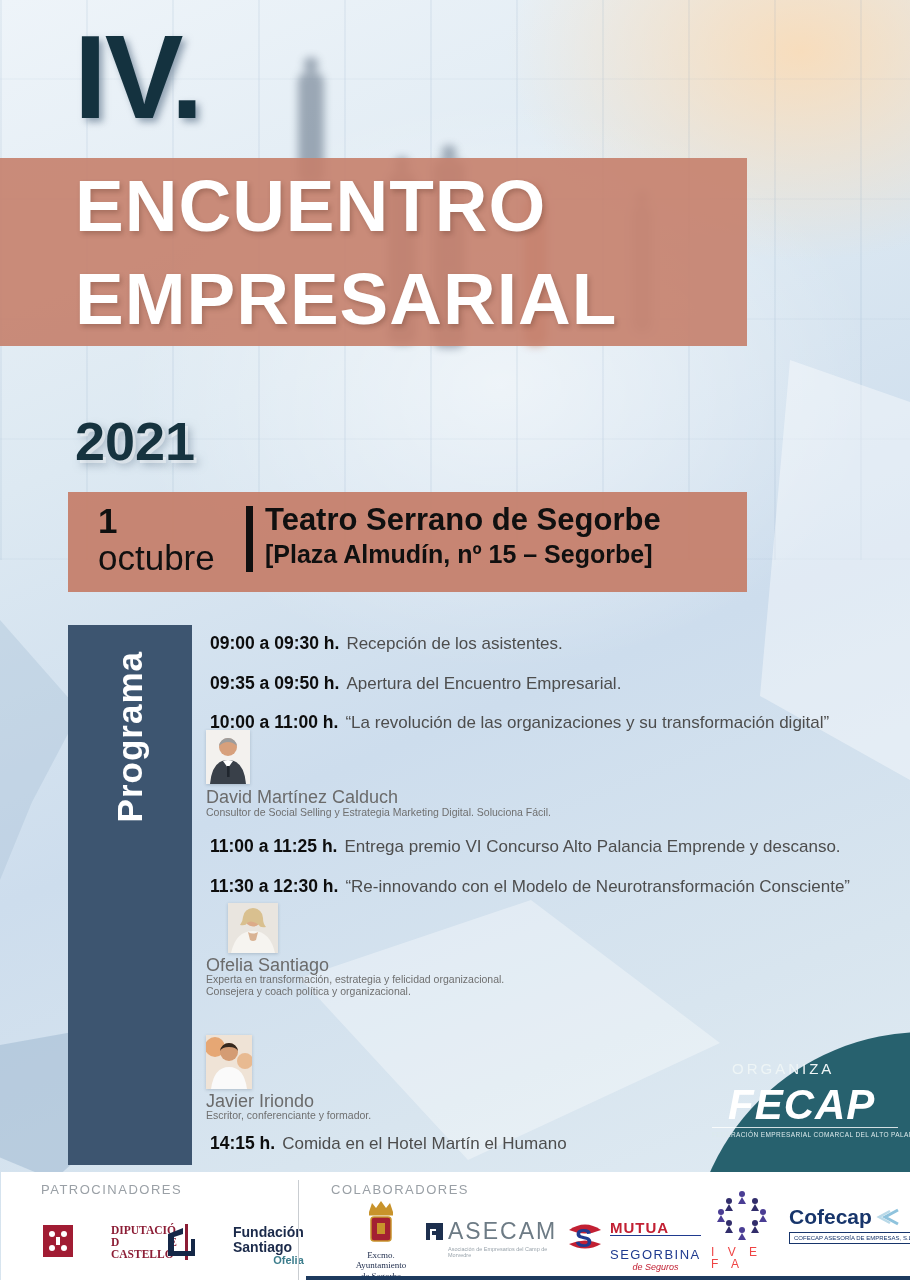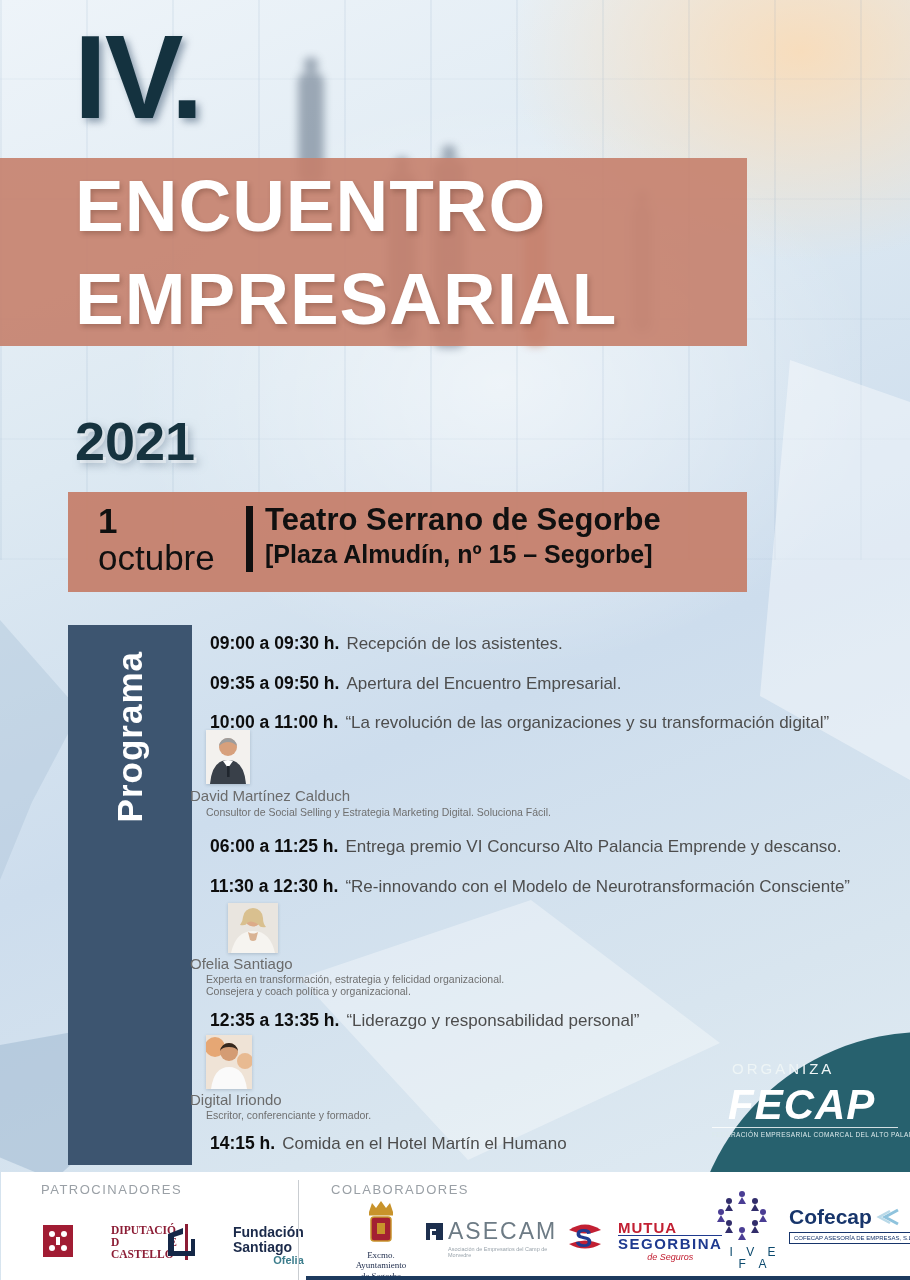--- a/index.html
+++ b/index.html
@@ -40,21 +40,21 @@
   .db-addr{position:absolute;left:197px;top:50px;font-size:25px;font-weight:800;color:#101010;line-height:1;white-space:nowrap;}
   
   .prog-box{position:absolute;left:68px;top:625px;width:124px;height:540px;background:#3d5570;z-index:2;}
   .prog-label-wrap{position:absolute;left:68px;top:632px;width:124px;height:210px;z-index:3;
      display:flex;align-items:center;justify-content:center;}
   .prog-label-wrap span{writing-mode:vertical-rl;transform:rotate(180deg);
      font-size:35px;font-weight:700;color:#ffffff;letter-spacing:1px;}
   .prow{position:absolute;left:210px;right:6px;white-space:nowrap;overflow:hidden;z-index:3;line-height:1.2;}
   .ptime{font-size:17.5px;font-weight:700;color:#0d0d0d;margin-right:7px;}
   .pdesc{font-size:17px;color:#4d4d4d;}
-  .speaker-name{position:absolute;left:190px;font-size:15px;color:#6b6b6b;z-index:3;line-height:1;}
+  .speaker-name{position:absolute;left:206px;font-size:18px;color:#6b6b6b;z-index:3;line-height:1;}
   .speaker-bio{position:absolute;left:206px;font-size:10.5px;color:#6f6f6f;z-index:3;line-height:1.2;white-space:nowrap;}
   .photo{position:absolute;z-index:3;box-shadow:0 1px 3px rgba(60,80,100,.25);}
   
   .org-circle{position:absolute;left:690px;top:1032px;width:470px;height:470px;border-radius:50%;
      background:#27616e;z-index:3;}
   .org-label{position:absolute;left:732px;top:1060px;font-size:15px;color:#eef5f6;
      letter-spacing:3px;z-index:4;}
   .org-name{position:absolute;left:728px;top:1084px;font-size:42px;font-weight:800;font-style:italic;
      color:#ffffff;letter-spacing:1px;z-index:4;line-height:1;}
   .org-tagline{position:absolute;left:712px;top:1131px;width:196px;font-size:6.5px;color:#dceaec;
@@ -68,23 +68,23 @@
   .logo{position:absolute;}
   .dip-text{font-family:"Liberation Serif",serif;font-weight:700;color:#8c1d35;font-size:11.5px;line-height:1.05;}
   .dip-l2{display:flex;justify-content:space-between;width:66px;}
   .dip-bar{position:absolute;left:142px;top:2px;width:3px;height:36px;background:#8c1d35;}
   .banc-t1{font-size:14px;font-weight:800;color:#1b2a4a;line-height:1.05;margin-left:31px;}
   .banc-t3{font-size:11px;font-weight:700;color:#3c7d8c;text-align:right;line-height:1.2;}
   .ayto-cap{font-family:"Liberation Serif",serif;font-size:9px;color:#1c2a4a;text-align:center;line-height:1.15;}
   .asecam-name{font-size:23px;font-weight:400;color:#6d7b85;letter-spacing:2px;line-height:1;}
   .asecam-tag{font-size:5.5px;color:#9aa4ac;margin-top:3px;}
   .mutua-t1{font-size:15px;font-weight:800;color:#c22033;letter-spacing:1px;line-height:1;}
-  .mutua-t2{font-size:15px;font-weight:700;color:#1f3a8f;letter-spacing:1.5px;line-height:1;border-top:1.5px solid #1f3a8f;padding-top:0;}
+  .mutua-t2{font-size:13px;font-weight:400;color:#1f3a8f;letter-spacing:1.5px;line-height:1;border-top:1.5px solid #1f3a8f;padding-top:12px;}
   .mutua-t3{font-size:9px;font-style:italic;color:#c22033;text-align:center;line-height:1.4;}
-  .ivefa-name{font-size:12px;color:#0c4a6e;letter-spacing:5px;text-align:center;line-height:1;margin-left:13px;}
+  .ivefa-name{font-size:12px;color:#ef4444;letter-spacing:5px;line-height:1;}
   .cofe-name{font-size:21px;font-weight:800;color:#17356b;line-height:1;}
   .cofe-box{margin-top:5px;border:1px solid #17356b;padding:2px 4px;font-size:6px;color:#17356b;white-space:nowrap;}
 </style>
 </head>
 <body>
 
 <div id="poster">
 
   <div class="bg-base"></div>
   <div class="mullions"></div>
@@ -132,50 +132,47 @@
     <circle cx="22" cy="17" r="9" fill="#d7a07c"></circle>
     <path d="M22 8 a9 9 0 0 1 9 8 q-4 -4 -9 -4 q-5 0 -9 4 a9 9 0 0 1 9 -8 Z" fill="#9d9d9d"></path>
     <path d="M4 54 q2 -24 18 -24 q16 0 18 24 Z" fill="#394049"></path>
     <path d="M17 31 l5 7 5 -7 q-5 -2 -10 0 Z" fill="#ffffff"></path>
     <rect x="21" y="36" width="2.6" height="11" fill="#20262e"></rect>
   </svg>
   <div class="speaker-name" style="top:788px;">David Martínez Calduch</div>
   <div class="speaker-bio" style="top:806px;">Consultor de Social Selling y Estrategia Marketing Digital. Soluciona Fácil.</div>
 
   <div class="prow" style="top:836px;">
-    <span class="ptime">06:00 a 11:25 h.</span><span class="pdesc">Entrega premio VI Concurso Alto Palancia Emprende y descanso.</span>
+    <span class="ptime">11:00 a 11:25 h.</span><span class="pdesc">Entrega premio VI Concurso Alto Palancia Emprende y descanso.</span>
   </div>
   <div class="prow" style="top:876px;">
     <span class="ptime">11:30 a 12:30 h.</span><span class="pdesc">“Re-innovando con el Modelo de Neurotransformación Consciente”</span>
   </div>
 
   <svg class="photo" style="left:228px;top:903px;" width="50" height="50" viewBox="0 0 50 50">
     <rect width="50" height="50" fill="#e9e5df"></rect>
     <circle cx="25" cy="15" r="8.5" fill="#dcab89"></circle>
     <path d="M25 5 a10 10 0 0 1 10 10 q0 6 3 9 q-6 1 -7 -2 q-8 -6 -12 -2 q-1 3 -7 2 q3 -4 3 -8 a10 10 0 0 1 10 -9 Z" fill="#d9c08f"></path>
     <path d="M3 50 q5 -22 22 -22 q17 0 22 22 Z" fill="#f6f4f0"></path>
     <path d="M20 29 q5 3 10 0 l-2 8 q-3 2 -6 0 Z" fill="#d9b394"></path>
   </svg>
   <div class="speaker-name" style="top:956px;">Ofelia Santiago</div>
   <div class="speaker-bio" style="top:973px;">Experta en transformación, estrategia y felicidad organizacional.</div>
   <div class="speaker-bio" style="top:985px;">Consejera y coach política y organizacional.</div>
 
-  <div class="prow" style="top:1010px;">
-    <span class="ptime">12:35 a 13:35 h.</span><span class="pdesc">“Liderazgo y responsabilidad personal”</span>
-  </div>
 
   <svg class="photo" style="left:206px;top:1035px;" width="46" height="54" viewBox="0 0 46 54">
     <rect width="46" height="54" fill="#efe3d6"></rect>
     <circle cx="9" cy="12" r="10" fill="#e0873f" opacity="0.65"></circle>
     <circle cx="39" cy="26" r="8" fill="#e0873f" opacity="0.45"></circle>
     <circle cx="23" cy="17" r="9" fill="#d49c74"></circle>
     <path d="M23 8 a9 9 0 0 1 9 8 q-2 -4 -9 -4 q-7 0 -9 4 a9 9 0 0 1 9 -8 Z" fill="#35291f"></path>
     <path d="M5 54 q3 -22 18 -22 q15 0 18 22 Z" fill="#fafafa"></path>
   </svg>
-  <div class="speaker-name" style="top:1092px;">Digital Iriondo</div>
+  <div class="speaker-name" style="top:1092px;">Javier Iriondo</div>
   <div class="speaker-bio" style="top:1109px;">Escritor, conferenciante y formador.</div>
 
   <div class="prow" style="top:1133px;">
     <span class="ptime">14:15 h.</span><span class="pdesc">Comida en el Hotel Martín el Humano</span>
   </div>
 
   <div class="org-circle"></div>
   <div class="org-label">ORGANIZA</div>
   <div class="org-name">FECAP</div>
   <div class="org-rule"></div>
@@ -244,21 +241,21 @@
         <div class="asecam-tag">Asociación de Empresarios del Camp de Morvedre</div>
       </div>
     </div>
 
     <div class="logo" style="left:565px;top:46px;width:130px;height:44px;">
       <svg width="38" height="30" viewBox="0 0 38 30" style="position:absolute;left:0;top:4px;">
         <path d="M3 8 Q19 -3 35 8 Q19 15 3 8 Z" fill="#c22033"></path>
         <path d="M3 22 Q19 15 35 22 Q19 31 3 22 Z" fill="#c22033"></path>
         <text x="9" y="25" font-size="26" font-weight="bold" fill="#1f3a8f" font-family="Liberation Sans, sans-serif">S</text>
       </svg>
-      <div style="position:absolute;left:44px;top:2px;margin-left:8px;">
+      <div style="position:absolute;left:44px;top:2px;">
         <div class="mutua-t1">MUTUA</div>
         <div class="mutua-t2">SEGORBINA</div>
         <div class="mutua-t3">de Seguros</div>
       </div>
     </div>
 
     <div class="logo" style="left:710px;top:18px;width:62px;height:76px;">
       <svg width="58" height="52" viewBox="0 0 58 52" style="position:absolute;left:2px;top:0;">
         <g fill="#4a3d94">
           <g transform="translate(29,8)">

